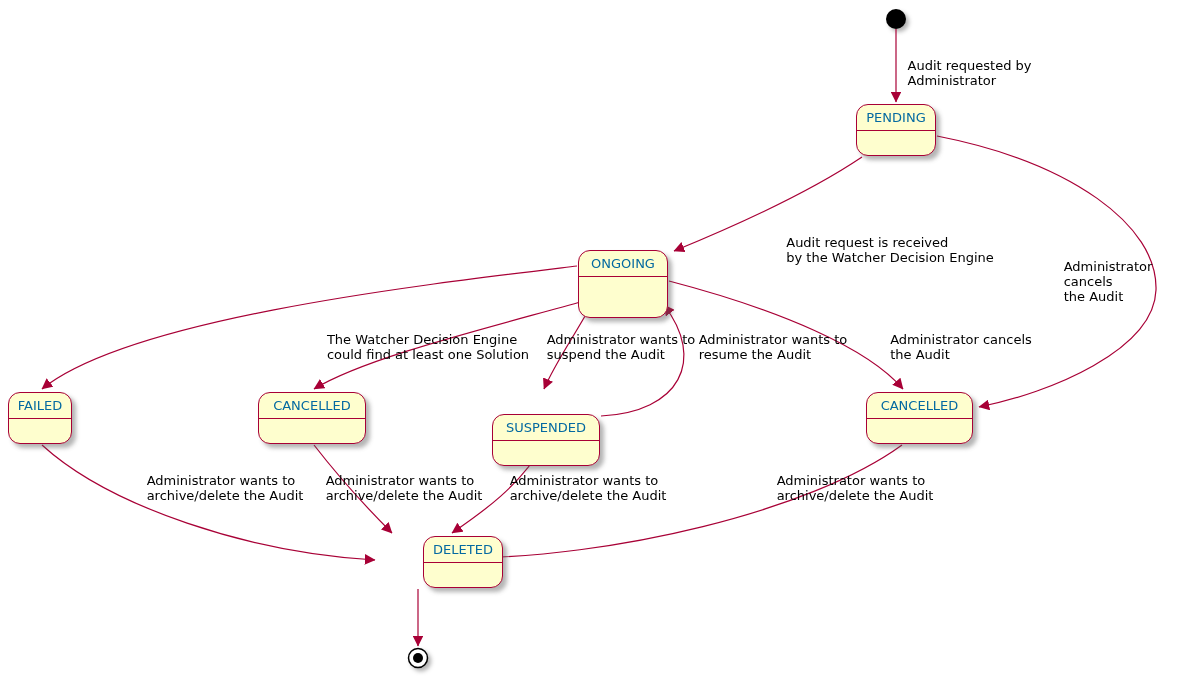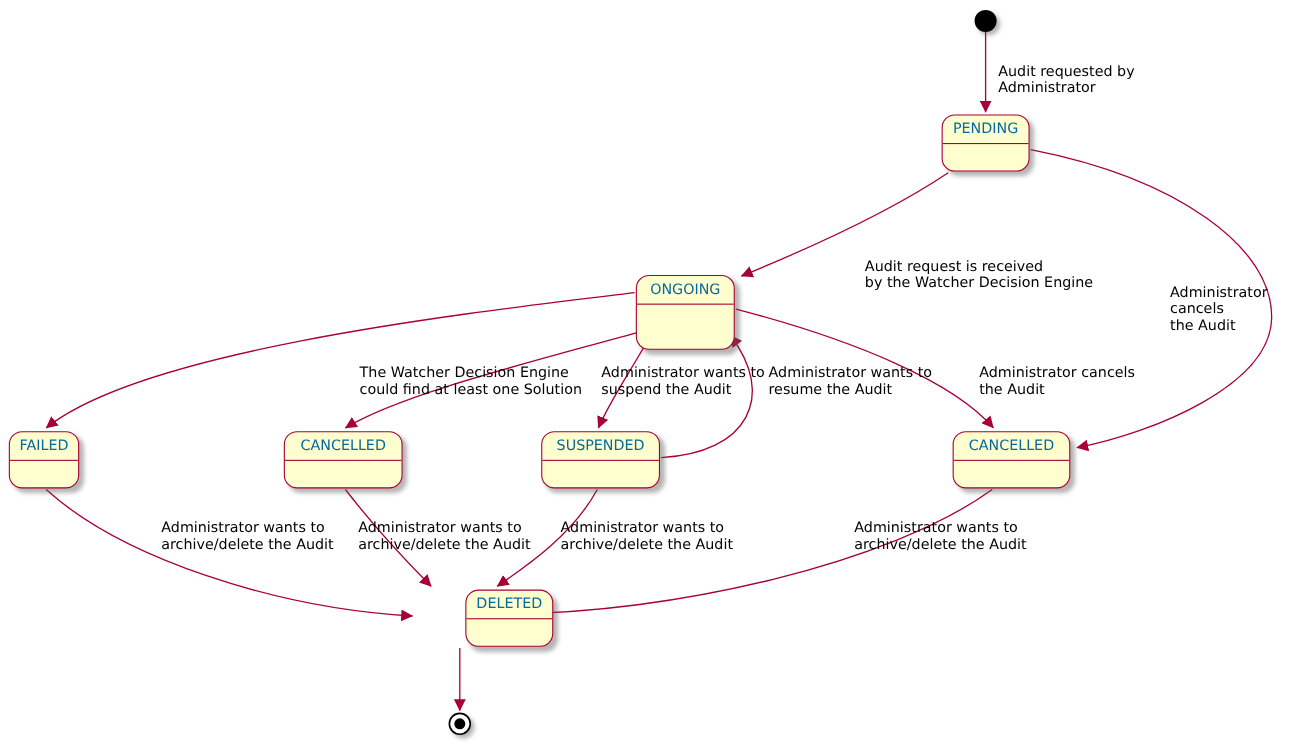--- a/index.html
+++ b/index.html
@@ -96,21 +96,21 @@
   <div class="state" style="left:8px;top:392px;width:64px;height:52px;">
     <div class="state-title">FAILED</div>
     <div class="state-body"></div>
   </div>
 
   <div class="state" style="left:258px;top:392px;width:108px;height:52px;">
     <div class="state-title">CANCELLED</div>
     <div class="state-body"></div>
   </div>
 
-  <div class="state" style="left:492px;top:392px;width:108px;height:52px;">
+  <div class="state" style="left:492px;top:414px;width:108px;height:52px;">
     <div class="state-title">SUSPENDED</div>
     <div class="state-body"></div>
   </div>
 
   <div class="state" style="left:866px;top:392px;width:107px;height:52px;">
     <div class="state-title">CANCELLED</div>
     <div class="state-body"></div>
   </div>
 
   <div class="state" style="left:378px;top:536px;width:80px;height:52px;margin-left:45px;">

